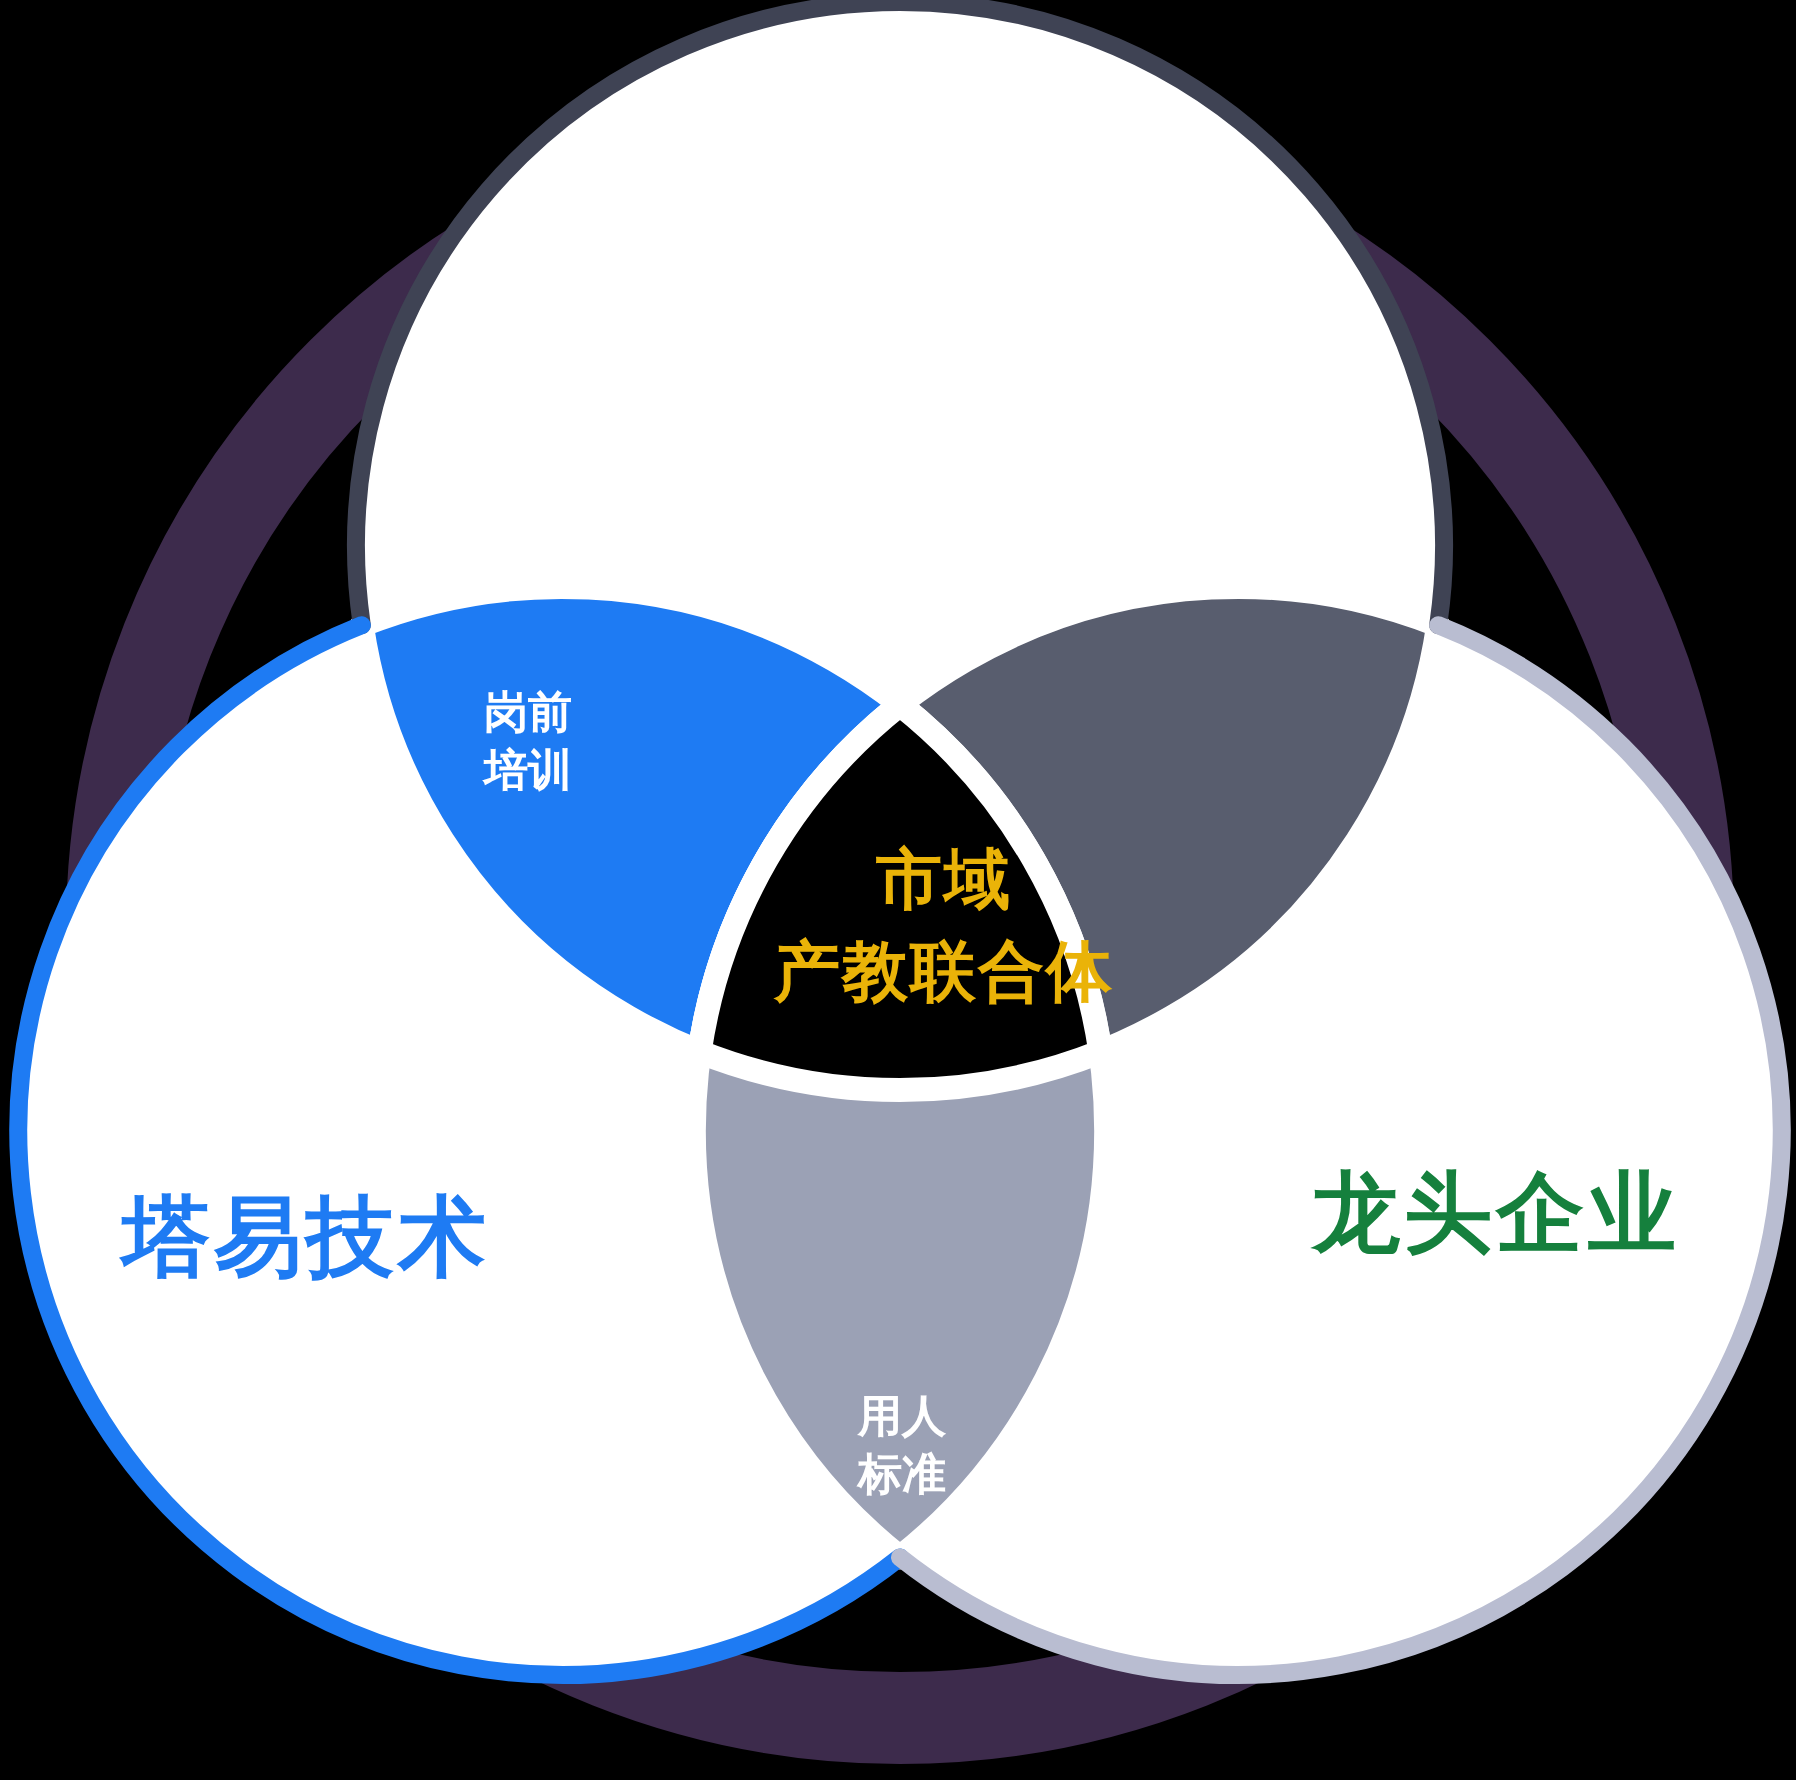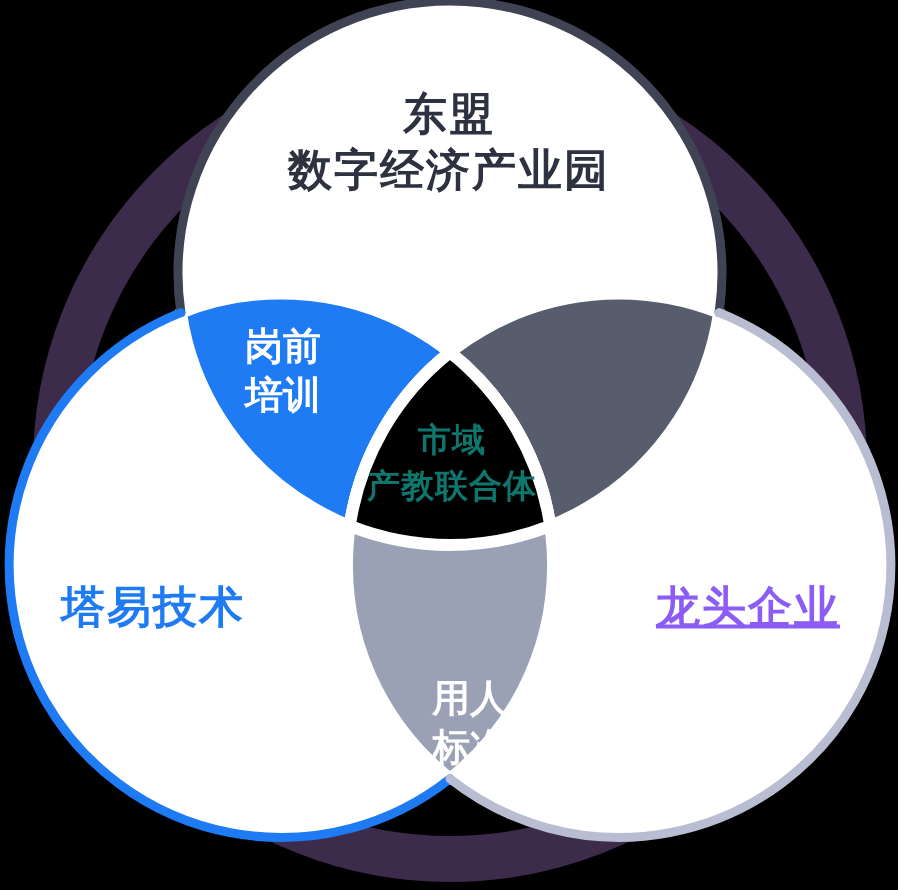--- a/index.html
+++ b/index.html
@@ -42,23 +42,22 @@
     font-size: 44px;
     letter-spacing: 2px;
   }
   .label-right {
     left: 748px;
     top: 607px;
     font-size: 44px;
     letter-spacing: 2px;
   }
   .label-lens {
-    font-size: 38px;
+    font-size: 22px;
     line-height: 1.3;
-    margin-left: 19px;
   }
   .label-lens-tl { left: 264px; top: 371px; }
   .label-lens-tr { left: 637px; top: 371px; }
   .label-lens-b  { left: 451px; top: 723px; }
   .label-center {
     left: 452px;
     top: 463px;
     font-size: 33px;
     line-height: 1.4;
     letter-spacing: 1px;
@@ -81,38 +80,34 @@
     <path d="M 719.1 312.6 A 272 272 0 0 0 349.8 525.9 A 272 272 0 0 0 719.1 312.6 Z" stroke-width="12" stroke-linejoin="round" style="fill: rgb(88, 93, 110); stroke: rgb(255, 255, 255);"></path>
     <path d="M 450 352.3 A 272 272 0 0 1 450 778.7 A 272 272 0 0 1 450 352.3 Z" stroke-width="12" stroke-linejoin="round" style="fill: rgb(155, 161, 181); stroke: rgb(255, 255, 255);"></path>
 
     <path d="M 450 352.3 A 272 272 0 0 1 550.2 525.9 A 272 272 0 0 1 349.8 525.9 A 272 272 0 0 1 450 352.3 Z" stroke-width="12" stroke-linejoin="round" style="fill: rgb(0, 0, 0); stroke: rgb(255, 255, 255);"></path>
 
     <path d="M 180.9 312.6 A 272 272 0 1 1 719.1 312.6" fill="none" stroke-width="9" stroke-linecap="round" style="stroke: rgb(63, 67, 84);"></path>
     <path d="M 180.9 312.6 A 272 272 0 1 0 450 778.7" fill="none" stroke-width="9" stroke-linecap="round" style="stroke: rgb(30, 123, 243);"></path>
     <path d="M 719.1 312.6 A 272 272 0 1 1 450 778.7" fill="none" stroke-width="9" stroke-linecap="round" style="stroke: rgb(185, 189, 209);"></path>
   </svg>
 
-  <div class="label label-top" style="color: rgb(45, 49, 64);">
-    <div>东盟</div>
-    <div>数字经济产业园</div>
-  </div>
 
-  <div class="label label-left" style="color: rgb(30, 123, 243);">塔易技术</div>
+  <div class="label label-left" style="color: rgb(30, 123, 243); margin-top: 12px;">塔易技术</div>
 
-  <div class="label label-right" style="color: #8b5cf6; text-decoration: underline;">龙头企业</div>
+  <div class="label label-right" style="color: #15803d;">龙头企业</div>
 
   <div class="label label-lens label-lens-tl" style="color: rgb(255, 255, 255);">
     <div>岗前</div>
     <div>培训</div>
   </div>
 
 
   <div class="label label-lens label-lens-b" style="color: rgb(255, 255, 255);">
     <div>用人</div>
     <div>标准</div>
   </div>
 
-  <div class="label label-center" style="color: #0f766e;">
+  <div class="label label-center" style="color: #eab308; margin-left: 20px;">
     <div>市域</div>
     <div>产教联合体</div>
   </div>
 
 </div>
 
 </body></html>

